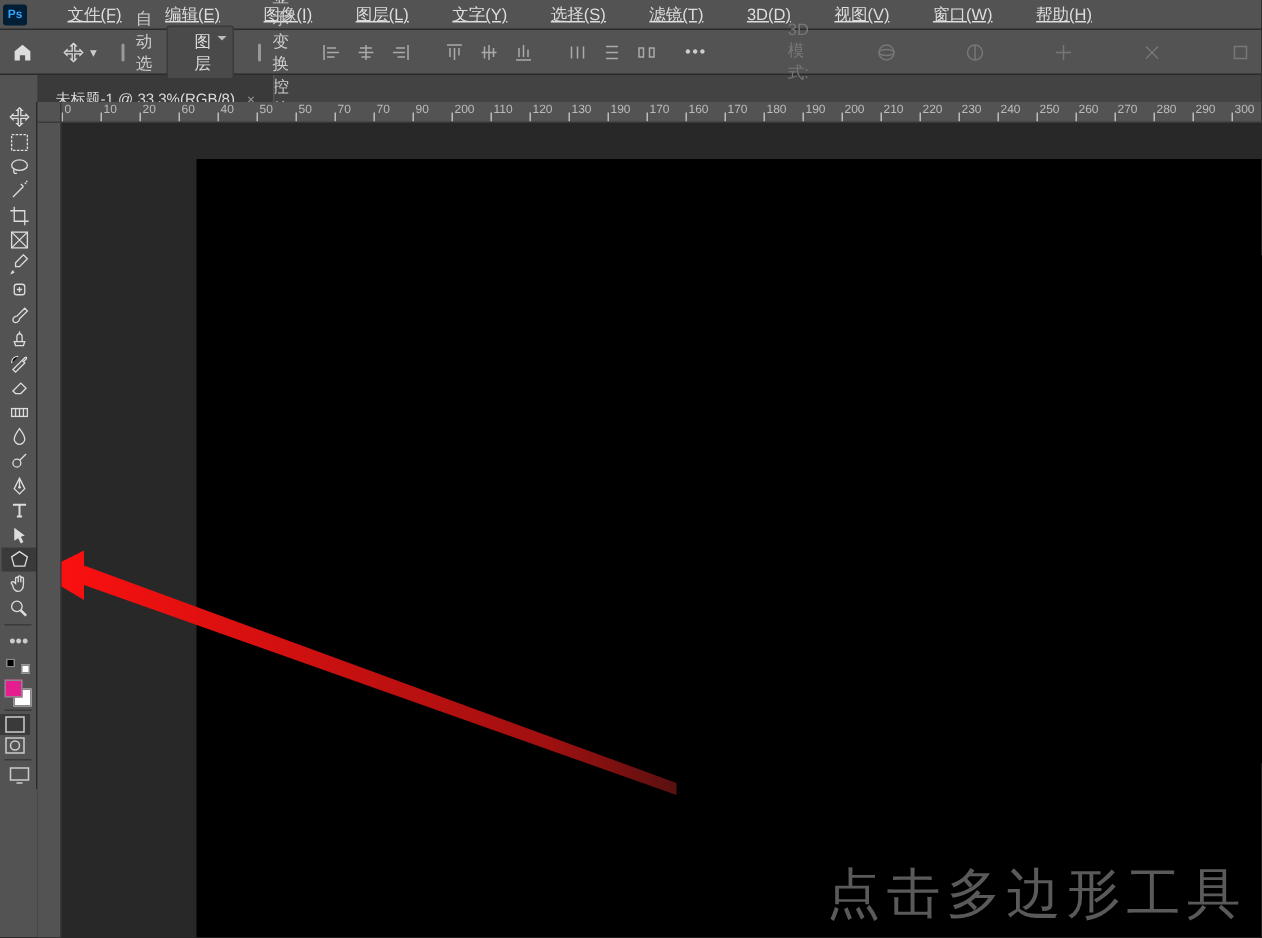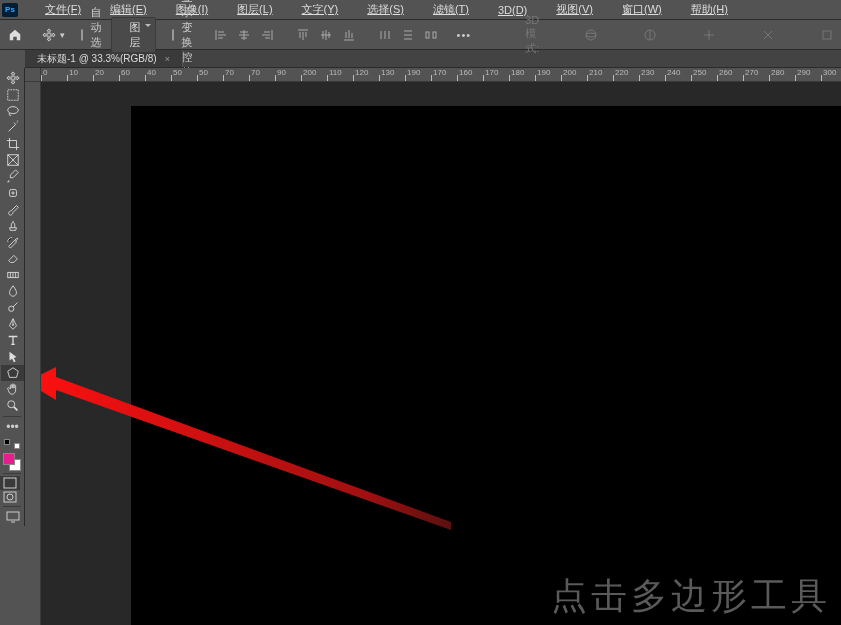--- a/index.html
+++ b/index.html
@@ -49,21 +49,21 @@
 }
 .opt-group { display: flex; gap: 3px; }
 .opt-btn {
   width: 20px; height: 20px; display: flex; align-items: center;
   justify-content: center; color: #aaa;
 }
 .opt-dim { color: #777; margin-left: 36px; }
 
 .tabbar {
   margin-left: 25px;
-  height: 18px; background: #434343; display: flex; align-items: stretch;
+  height: 32px; background: #434343; display: flex; align-items: stretch;
   border-bottom: 1px solid #2a2a2a;
 }
 .doc-tab {
   padding: 2px 12px; background: #3a3a3a; color: #ddd; font-size: 10px;
   display: flex; align-items: center; border-right: 1px solid #555;
 }
 .doc-tab .x { margin-left: 8px; color: #999; font-size: 9px; }
 .toolbar {
   position: absolute;
   top: 68px; left: 0;

